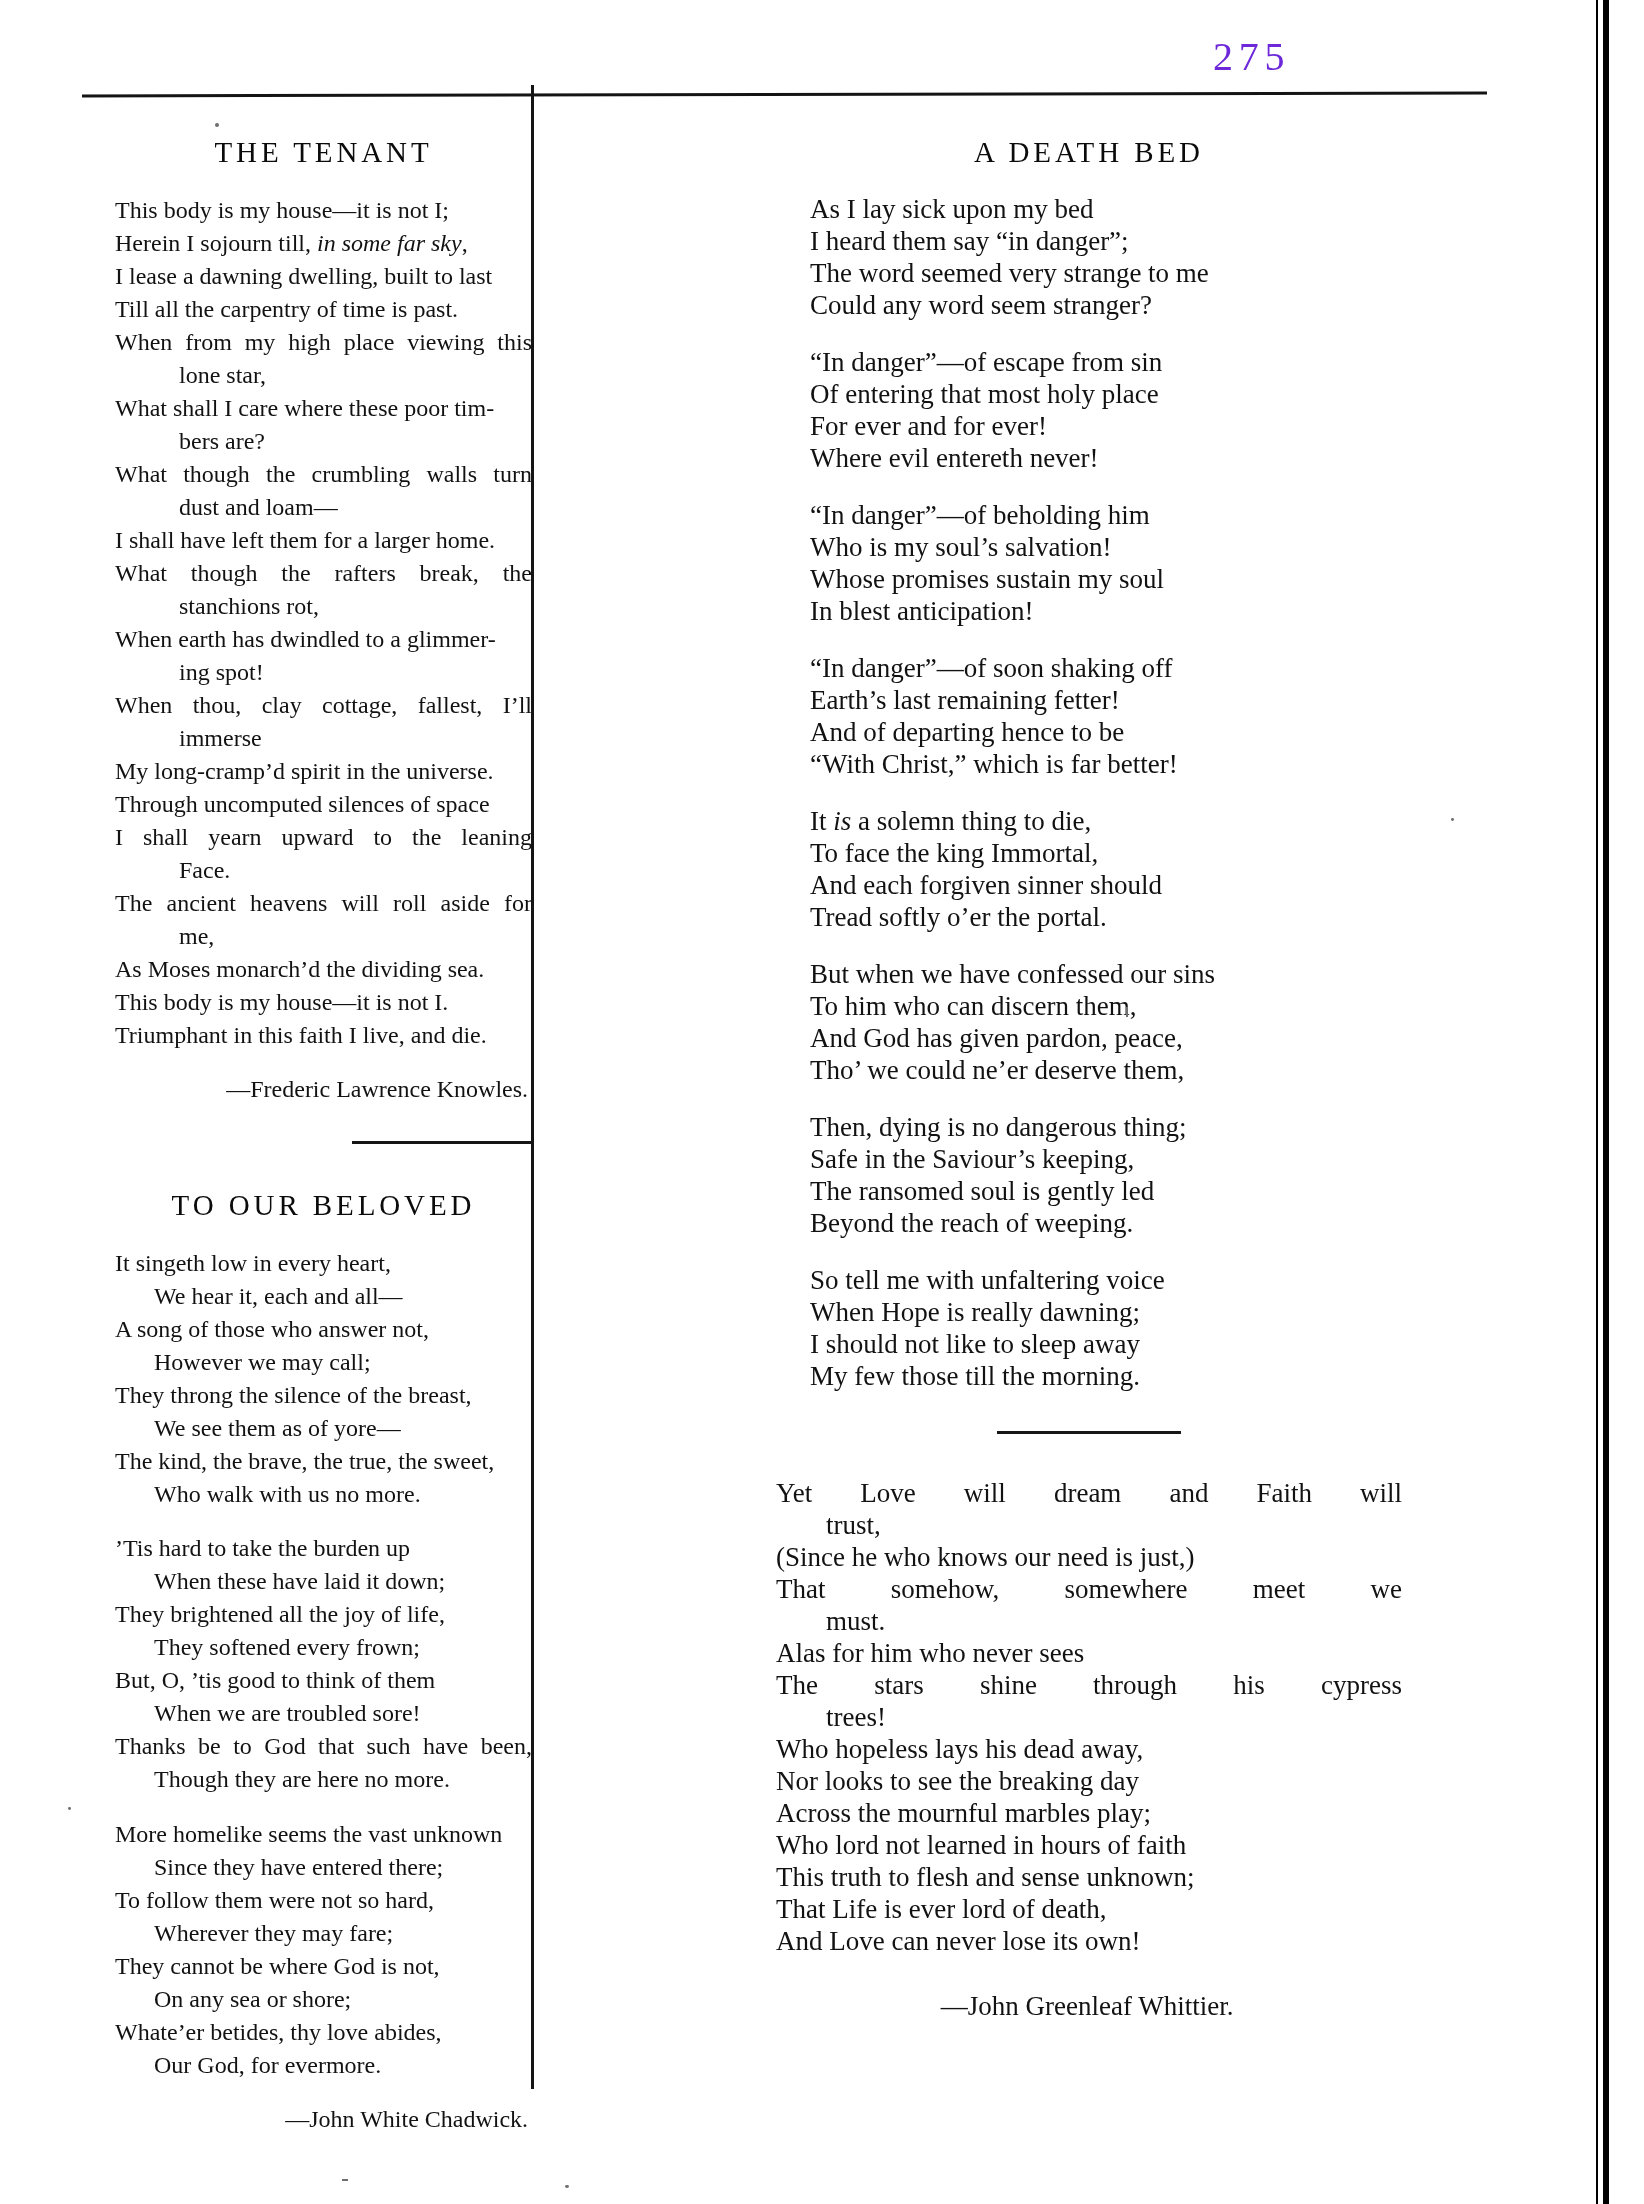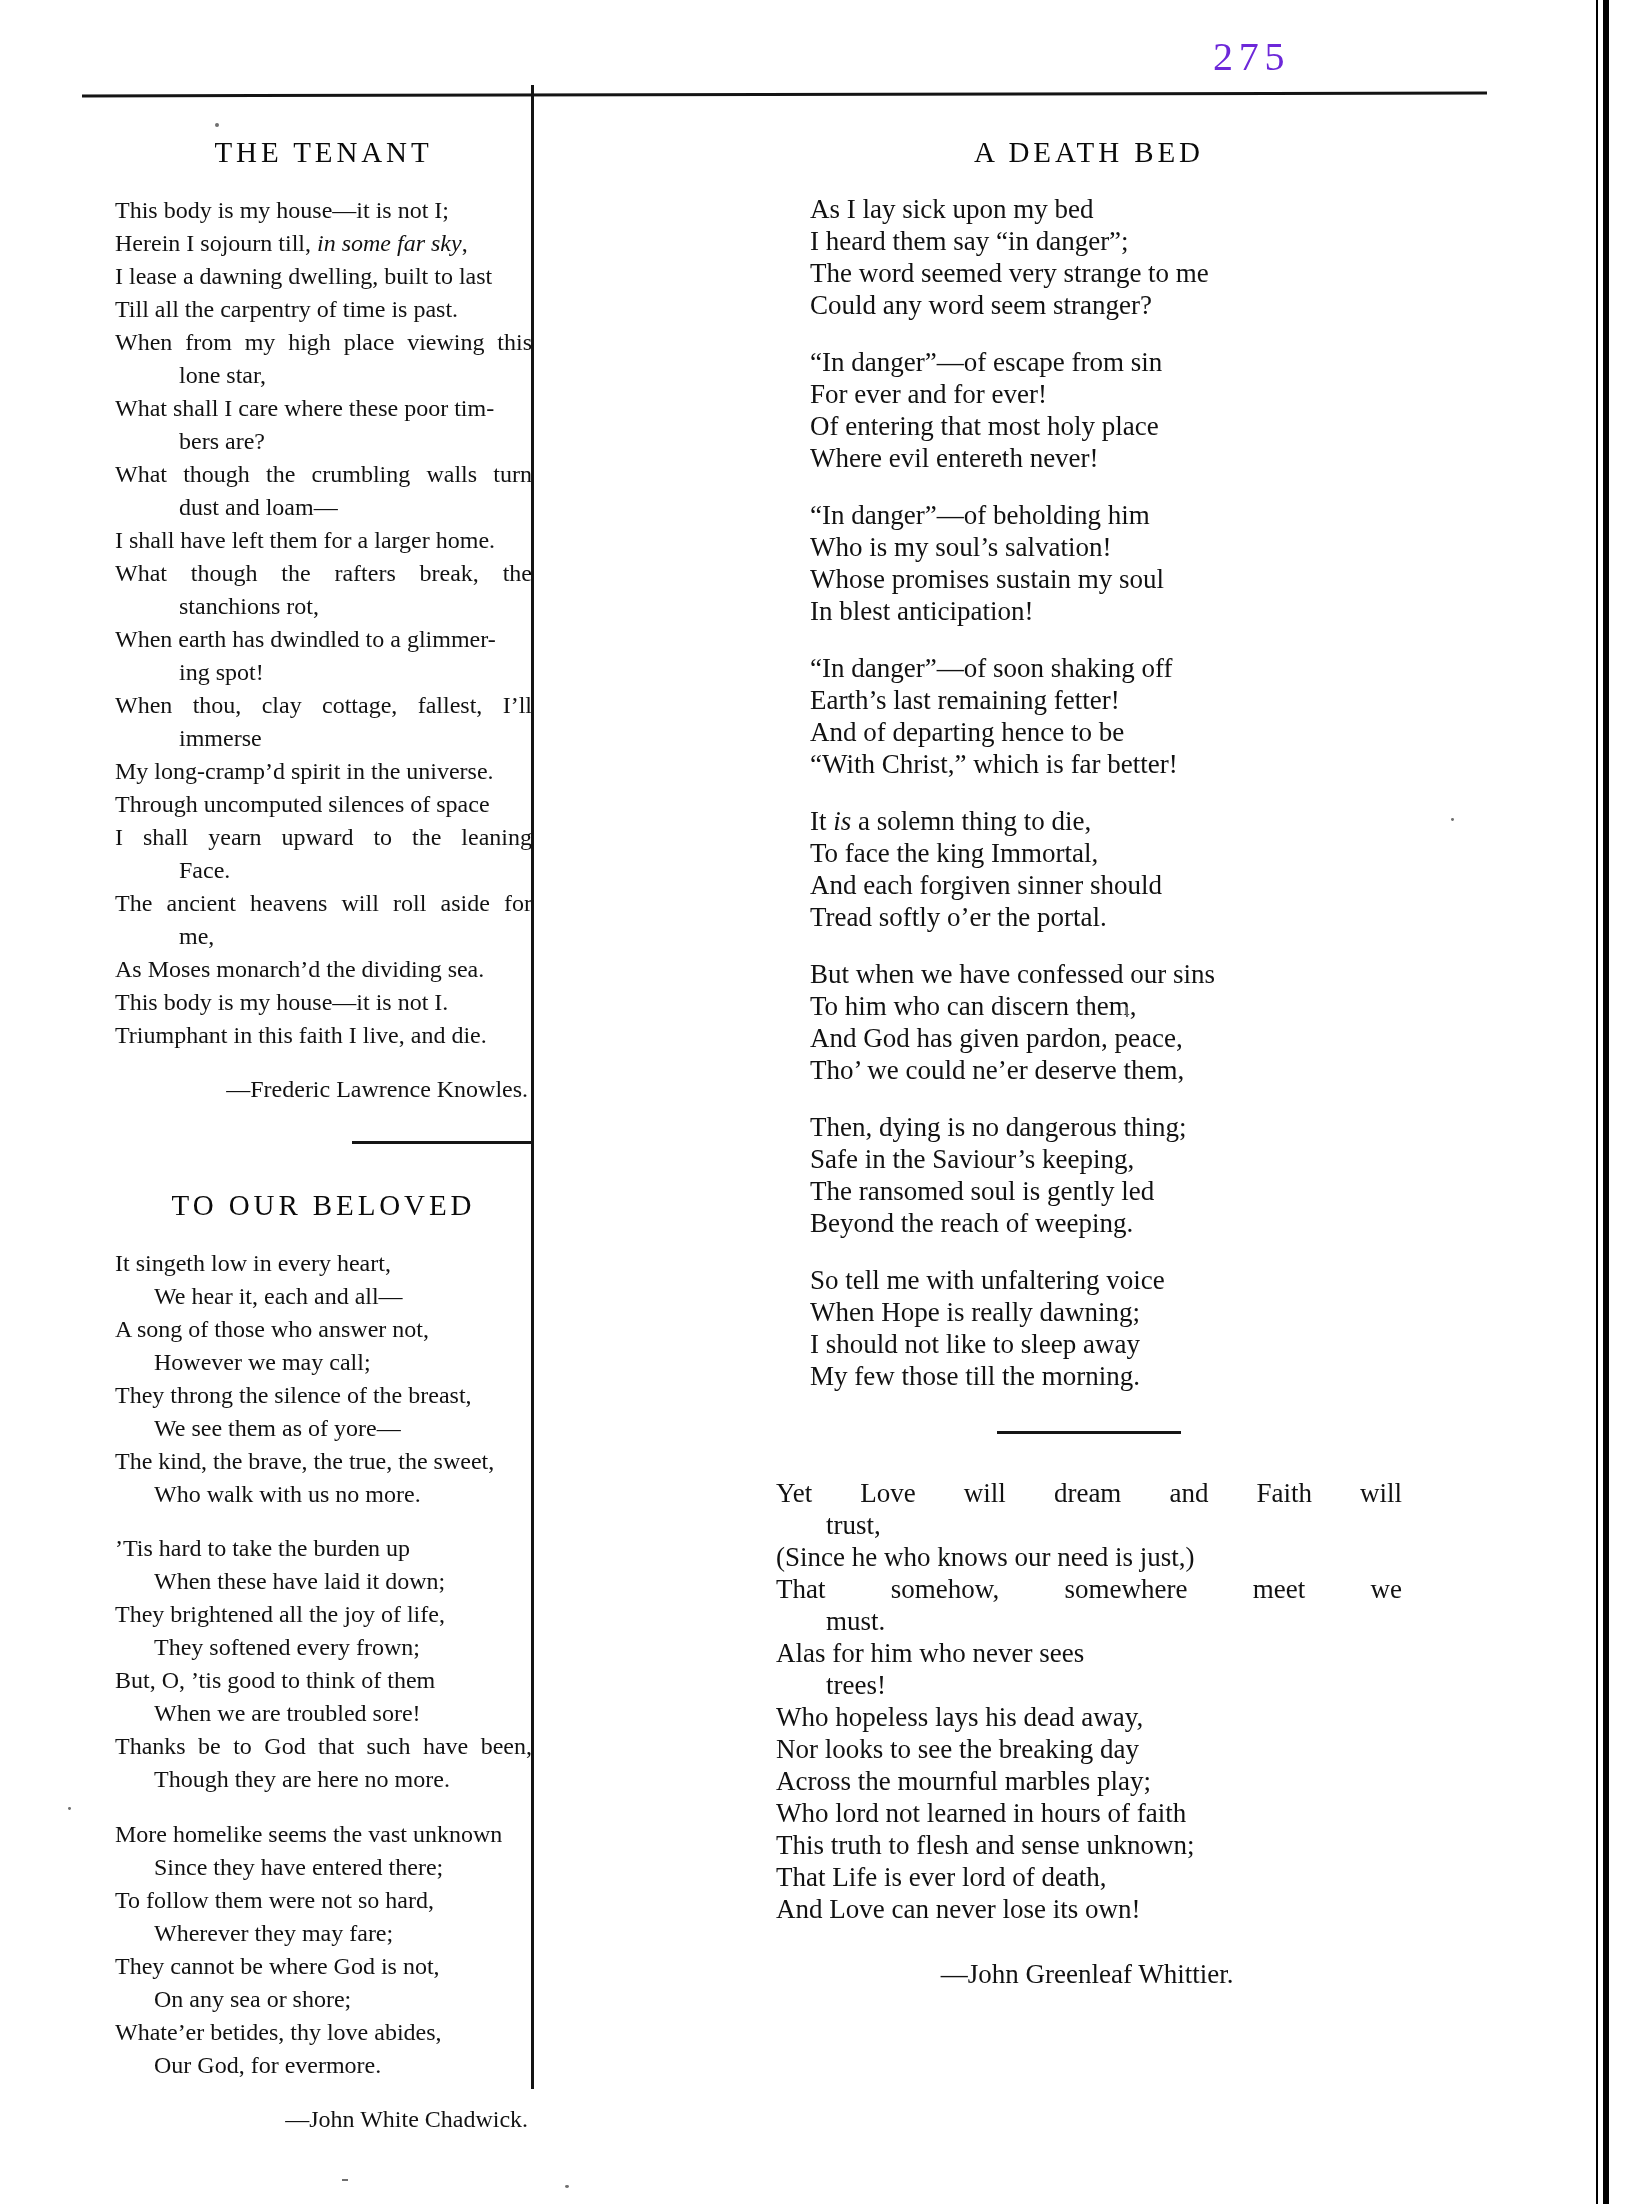--- a/index.html
+++ b/index.html
@@ -161,22 +161,22 @@
       <h2 class="poem-title">A DEATH BED</h2>
       <div class="poem-body">
           <div class="stanza">
             <div class="line">As I lay sick upon my bed</div>
             <div class="line">I heard them say “in danger”;</div>
             <div class="line">The word seemed very strange to me</div>
             <div class="line">Could any word seem stranger?</div>
           </div>
           <div class="stanza">
             <div class="line">“In danger”—of escape from sin</div>
+            <div class="line">Of entering that most holy place</div>
             <div class="line">For ever and for ever!</div>
-            <div class="line">Of entering that most holy place</div>
             <div class="line">Where evil entereth never!</div>
           </div>
           <div class="stanza">
             <div class="line">“In danger”—of beholding him</div>
             <div class="line">Who is my soul’s salvation!</div>
             <div class="line">Whose promises sustain my soul</div>
             <div class="line">In blest anticipation!</div>
           </div>
           <div class="stanza">
             <div class="line">“In danger”—of soon shaking off</div>
@@ -215,20 +215,21 @@
 
     <section class="poem poem-whittier">
       <div class="poem-body">
           <div class="stanza">
             <div class="line justify">Yet Love will dream and Faith will</div>
             <div class="line indent">trust,</div>
             <div class="line">(Since he who knows our need is just,)</div>
             <div class="line justify">That somehow, somewhere meet we</div>
             <div class="line indent">must.</div>
             <div class="line">Alas for him who never sees</div>
+            <div class="line justify">The stars shine through his cypress</div>
             <div class="line indent">trees!</div>
             <div class="line">Who hopeless lays his dead away,</div>
             <div class="line">Nor looks to see the breaking day</div>
             <div class="line">Across the mournful marbles play;</div>
             <div class="line">Who lord not learned in hours of faith</div>
             <div class="line">This truth to flesh and sense unknown;</div>
             <div class="line">That Life is ever lord of death,</div>
             <div class="line">And Love can never lose its own!</div>
           </div>
         </div>

